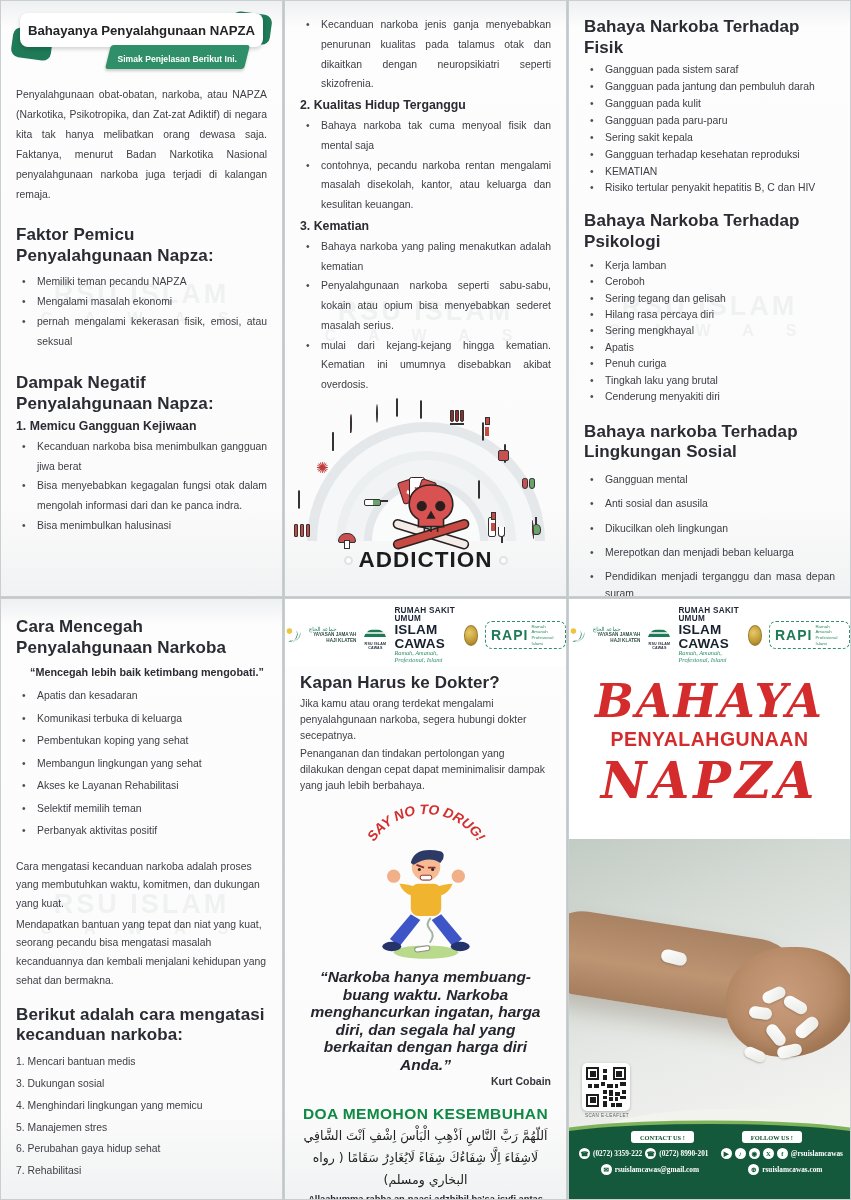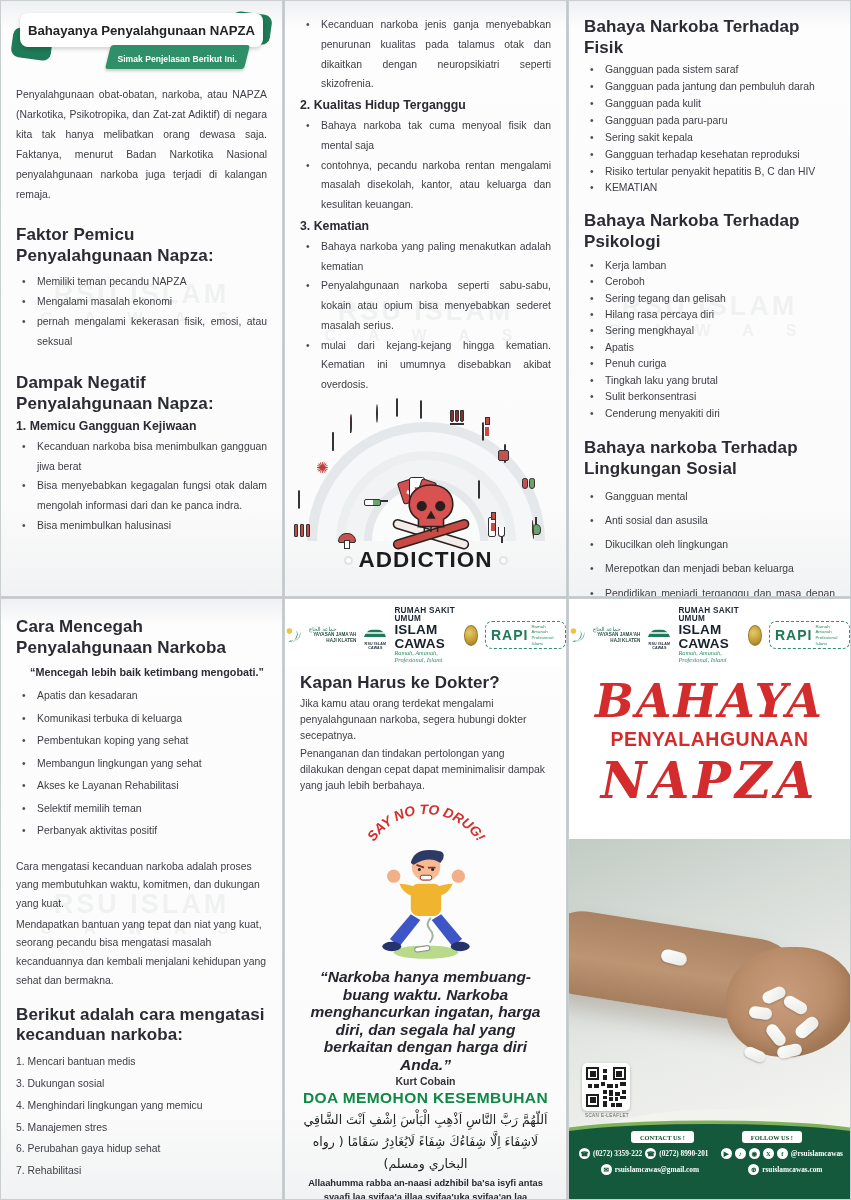--- a/index.html
+++ b/index.html
@@ -51,21 +51,21 @@
   .lg-rapi{display:flex;align-items:center;gap:3px;border:1.6px dashed var(--green2);border-radius:7px;padding:2px 5px;}
   .lg-rapi .rp{font-size:14px;font-weight:800;color:var(--green);letter-spacing:1px;}
   .lg-rapi .rt{font-size:4.4px;color:var(--green2);line-height:1.3;}
   .lg-sub{font-size:3.6px;font-weight:700;color:#1c2534;text-align:center;letter-spacing:.2px;}
   
   .p5{display:flex;flex-direction:column;}
   .p5 h2.sec{margin:6px 0 2px;}
   .p5 p.body{line-height:1.55;text-align:left;}
   .cartoon{position:relative;margin:2px auto 0;width:190px;height:168px;}
   .quote{font-size:15.5px;font-weight:800;font-style:italic;color:#26272e;text-align:center;line-height:1.13;margin:4px 2px 2px;}
-  .q-author{font-size:10.5px;font-weight:800;color:#34353b;text-align:center;margin-bottom:0;}
+  .q-author{font-size:10.5px;font-weight:800;color:#34353b;text-align:right;margin-bottom:16px;}
   .doa-h{font-size:15.5px;font-weight:900;color:#0e8a45;text-align:center;letter-spacing:.4px;margin-top:2px;}
   .arabic{direction:rtl;font-family:"DejaVu Sans",sans-serif;font-size:12.5px;color:#222;text-align:center;line-height:1.75;margin:2px 0;}
   .translit{font-size:9.3px;font-weight:800;color:#26272e;text-align:center;line-height:1.45;}
   
   .p6{padding:0;background:#fff;}
   .p6 .logos{margin:0;}
   .title6{text-align:center;padding:10px 0 6px;background:linear-gradient(180deg,#fff 70%,rgba(255,255,255,0));position:relative;z-index:2;}
   .t-serif{font-family:"DejaVu Serif",serif;font-style:italic;font-weight:700;color:#d42c2c;}
   .t1x{font-size:46px;line-height:1.05;letter-spacing:2px;}
   .t2x{font-size:19.5px;font-weight:900;color:#d42c2c;letter-spacing:.5px;line-height:1.5;}
@@ -266,34 +266,33 @@
       <div class="wm2">C A W A S</div>
     </div>
     <h2 class="sec" style="margin:16px 0 4px">Bahaya Narkoba Terhadap Fisik</h2>
     <ul class="b" style="--lh:1.55">
         <li style="line-height:1.62">Gangguan pada sistem saraf</li>
         <li style="line-height:1.62">Gangguan pada jantung dan pembuluh darah</li>
         <li style="line-height:1.62">Gangguan pada kulit</li>
         <li style="line-height:1.62">Gangguan pada paru-paru</li>
         <li style="line-height:1.62">Sering sakit kepala</li>
         <li style="line-height:1.62">Gangguan terhadap kesehatan reproduksi</li>
+        <li style="line-height:1.62">KEMATIAN</li>
         <li style="line-height:1.62">Risiko tertular penyakit hepatitis B, C dan HIV</li>
-        <li style="line-height:1.62">KEMATIAN</li>
       </ul>
     <h2 class="sec" style="margin:14px 0 5px">Bahaya Narkoba Terhadap Psikologi</h2>
     <ul class="b">
         <li style="line-height:1.58">Kerja lamban</li>
         <li style="line-height:1.58">Ceroboh</li>
         <li style="line-height:1.58">Sering tegang dan gelisah</li>
         <li style="line-height:1.58">Hilang rasa percaya diri</li>
         <li style="line-height:1.58">Sering mengkhayal</li>
         <li style="line-height:1.58">Apatis</li>
         <li style="line-height:1.58">Penuh curiga</li>
         <li style="line-height:1.58">Tingkah laku yang brutal</li>
-        <li style="line-height:1.58">Sulit berkonsentrasi</li>
         <li style="line-height:1.58">Cenderung menyakiti diri</li>
       </ul>
     <h2 class="sec" style="margin:16px 0 8px">Bahaya narkoba Terhadap Lingkungan Sosial</h2>
     <ul class="b">
         <li style="line-height:1.66;margin-bottom:7px">Gangguan mental</li>
         <li style="line-height:1.66;margin-bottom:7px">Anti sosial dan asusila</li>
         <li style="line-height:1.66;margin-bottom:7px">Dikucilkan oleh lingkungan</li>
         <li style="line-height:1.66;margin-bottom:7px">Merepotkan dan menjadi beban keluarga</li>
         <li style="line-height:1.66;margin-bottom:7px">Pendidikan menjadi terganggu dan masa depan suram</li>
       </ul>

